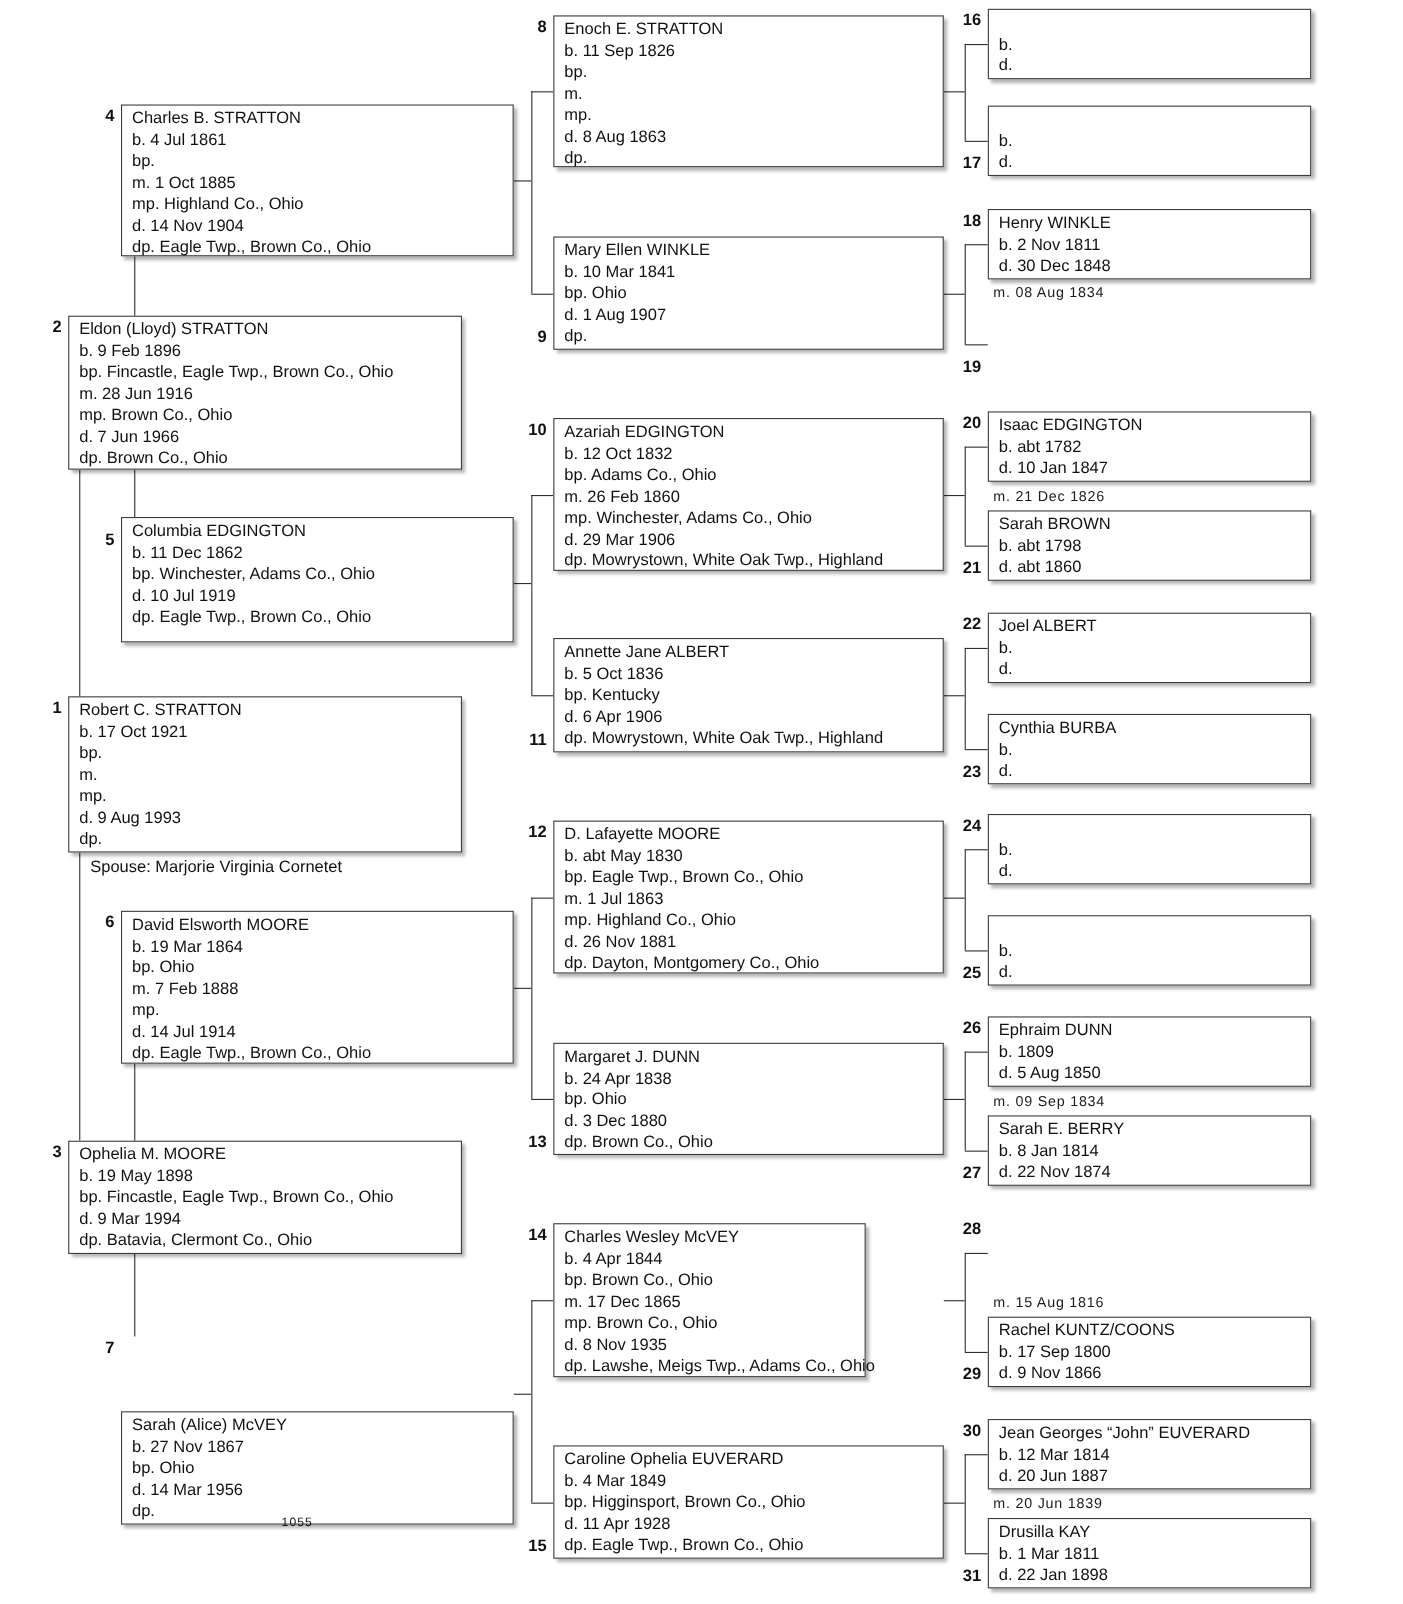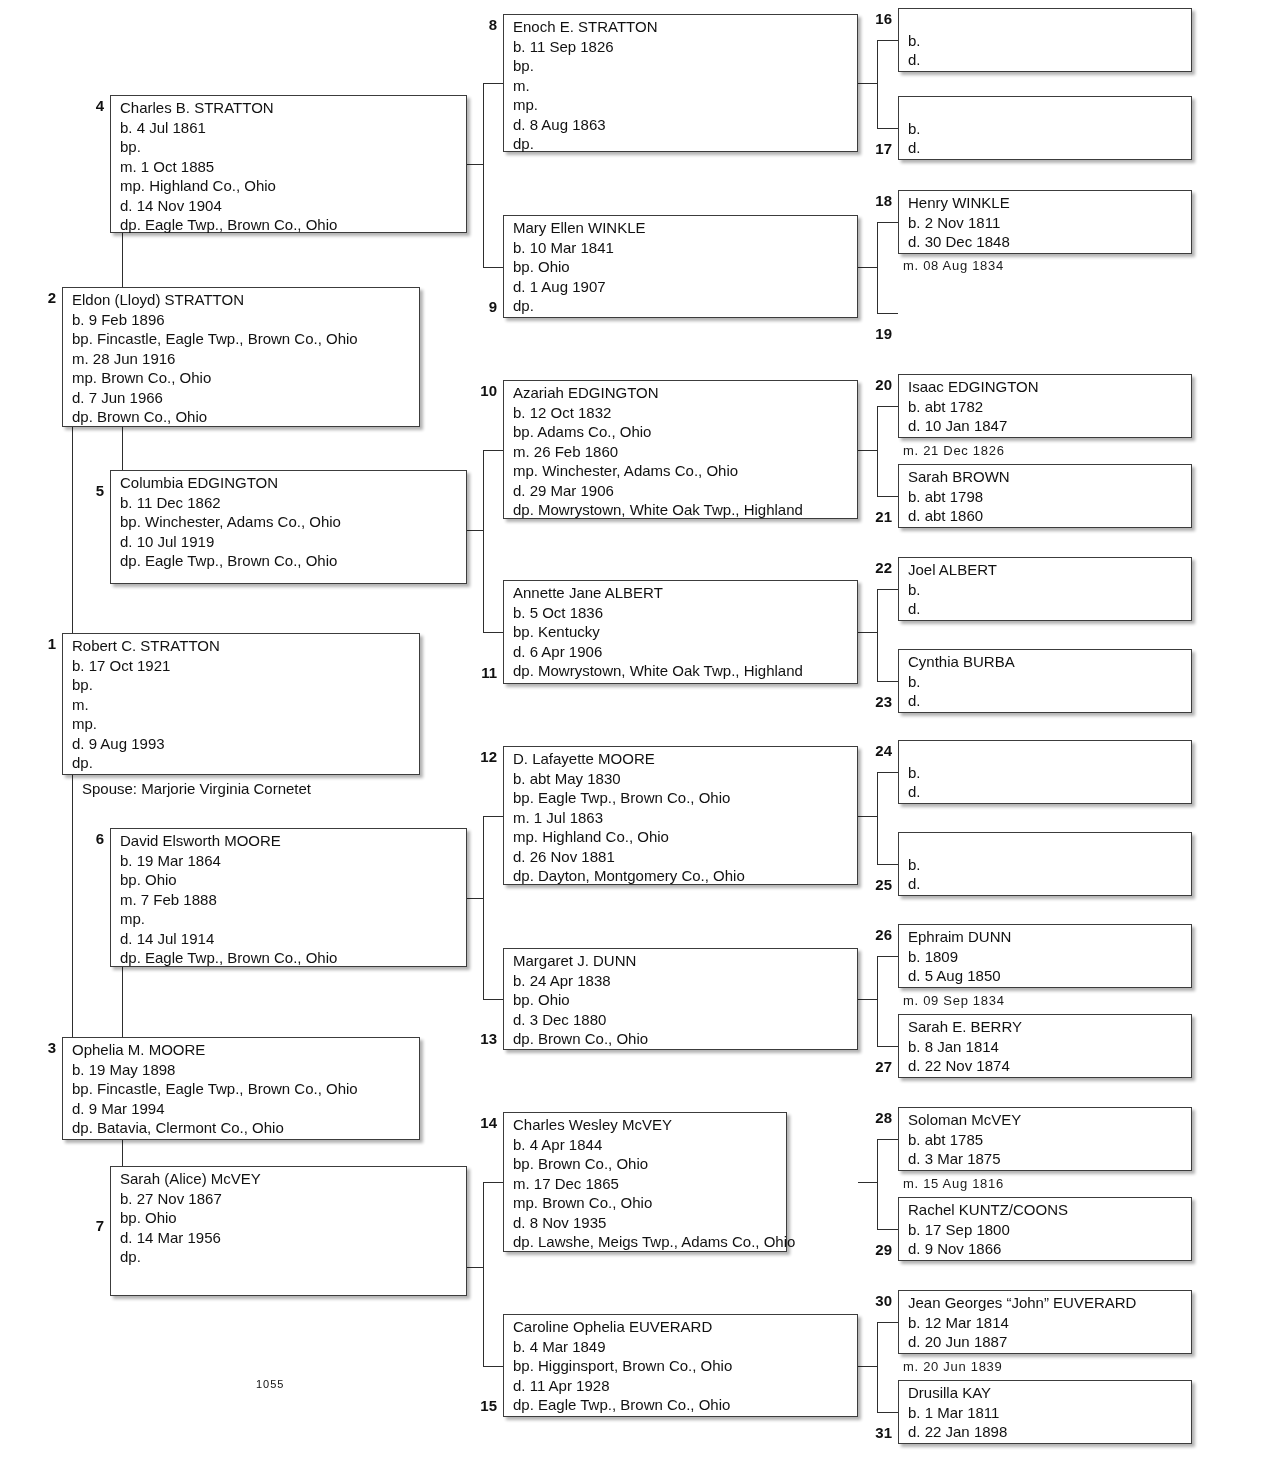--- a/index.html
+++ b/index.html
@@ -170,21 +170,21 @@
     <div class="box" style="left: 110px; top: 828px; width: 357px; height: 139px;">
       <div class="pname">David Elsworth MOORE</div>
       <div class="pline">b. 19 Mar 1864</div>
       <div class="pline">bp. Ohio</div>
       <div class="pline">m. 7 Feb 1888</div>
       <div class="pline">mp.</div>
       <div class="pline">d. 14 Jul 1914</div>
       <div class="pline">dp. Eagle Twp., Brown Co., Ohio</div>
     </div>
     <div class="pnum" style="left: 70px; top: 830px;">6</div>
-    <div class="box" style="left: 110px; top: 1166px; width: 357px; height: 130px;">
+    <div class="box" style="left: 110px; top: 1283px; width: 357px; height: 103px;">
       <div class="pname">Sarah (Alice) McVEY</div>
       <div class="pline">b. 27 Nov 1867</div>
       <div class="pline">bp. Ohio</div>
       <div class="pline">d. 14 Mar 1956</div>
       <div class="pline">dp.</div>
     </div>
     <div class="pnum" style="left: 70px; top: 1217px;">7</div>
     <div class="box" style="left: 503px; top: 14px; width: 355px; height: 138px;">
       <div class="pname">Enoch E. STRATTON</div>
       <div class="pline">b. 11 Sep 1826</div>
@@ -317,25 +317,20 @@
       <div class="pline">b. 1809</div>
       <div class="pline">d. 5 Aug 1850</div>
     </div>
     <div class="pnum" style="left: 858px; top: 926px;">26</div>
     <div class="box" style="left: 898px; top: 1014px; width: 294px; height: 64px;">
       <div class="pname">Sarah E. BERRY</div>
       <div class="pline">b. 8 Jan 1814</div>
       <div class="pline">d. 22 Nov 1874</div>
     </div>
     <div class="pnum" style="left: 858px; top: 1058px;">27</div>
-    <div class="box" style="left: 898px; top: 1107px; width: 294px; height: 64px;">
-      <div class="pname">Soloman McVEY</div>
-      <div class="pline">b. abt 1785</div>
-      <div class="pline">d. 3 Mar 1875</div>
-    </div>
     <div class="pnum" style="left: 858px; top: 1109px;">28</div>
     <div class="box" style="left: 898px; top: 1197px; width: 294px; height: 64px;">
       <div class="pname">Rachel KUNTZ/COONS</div>
       <div class="pline">b. 17 Sep 1800</div>
       <div class="pline">d. 9 Nov 1866</div>
     </div>
     <div class="pnum" style="left: 858px; top: 1241px;">29</div>
     <div class="box" style="left: 898px; top: 1290px; width: 294px; height: 64px;">
       <div class="pname">Jean Georges “John” EUVERARD</div>
       <div class="pline">b. 12 Mar 1814</div>

